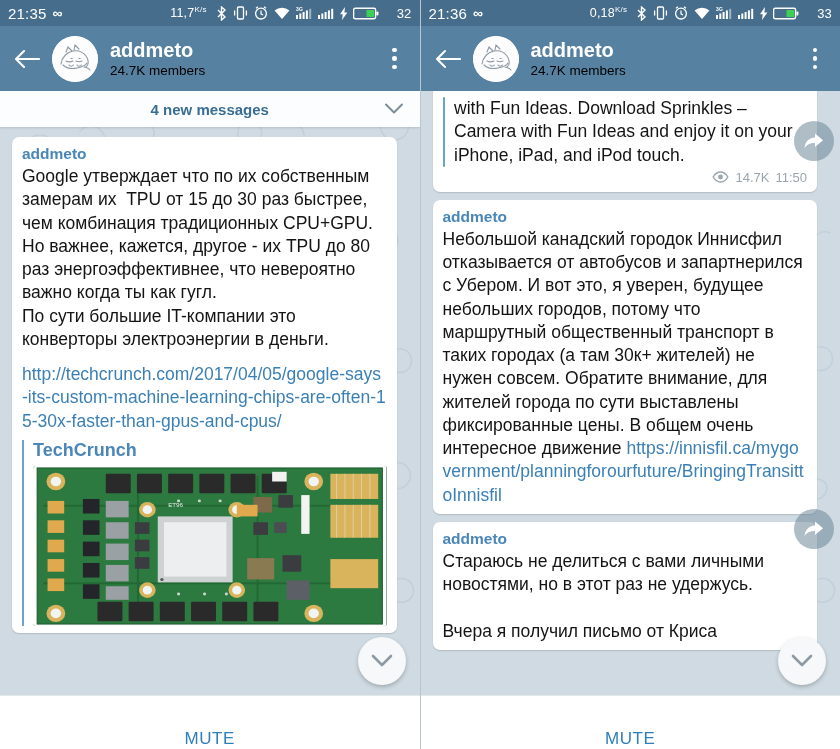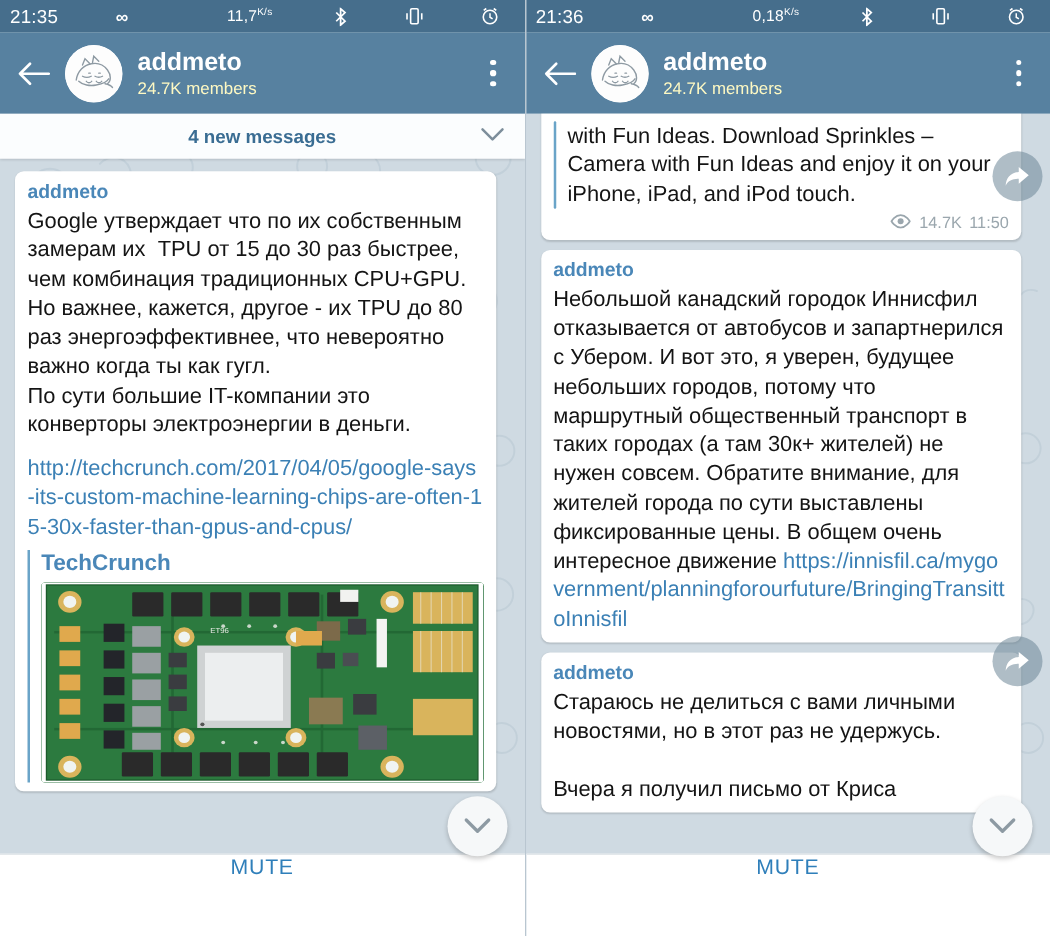--- a/index.html
+++ b/index.html
@@ -13,21 +13,20 @@
   .screen{position:relative;width:840px;height:749px;display:flex;}
   .pane{position:relative;width:420px;height:749px;overflow:hidden;background:#cfdae2;}
   .pane.left{border-right:1px solid #b9c6d0;}
 
   
   .statusbar{
     height:26px;background:#466e8c;color:#fff;
     display:flex;align-items:center;padding:0 8px;
     font-size:14px;font-weight:bold;box-sizing:border-box;
     letter-spacing:.2px;
-    gap:40px;
   }
   .sb-time{font-size:15px;font-weight:normal;}
   .sb-inf{margin-left:6px;font-size:14px;letter-spacing:-1px;}
   .sb-spacer{flex:1;}
   .sb-net{font-size:12.5px;font-weight:normal;margin-right:6px;white-space:nowrap;}
   .sb-net sup{font-size:8px;}
   .sb-ico{margin:0 3px;display:inline-flex;align-items:center;}
   .sb-batt{display:flex;align-items:center;margin-left:2px;}
   .sb-pct{font-size:13px;margin-left:18px;font-weight:normal;}
 
@@ -37,21 +36,21 @@
     padding:0 10px;box-sizing:border-box;color:#fff;
   }
   .back-arrow{width:34px;height:34px;flex:0 0 34px;display:flex;align-items:center;justify-content:center;cursor:pointer;}
   .avatar{
     width:46px;height:46px;border-radius:50%;background:#fdfdfd;
     margin:0 12px 0 8px;flex:0 0 46px;overflow:hidden;position:relative;
     display:flex;align-items:center;justify-content:center;
   }
   .titlewrap{flex:1;min-width:0;line-height:1.12;}
   .chat-title{font-size:20px;font-weight:bold;color:#fff;white-space:nowrap;overflow:hidden;text-overflow:ellipsis;}
-  .chat-sub{font-size:13.5px;color:#fef9c3;margin-top:2px;}
+  .chat-sub{font-size:13.5px;color:#000000;margin-top:2px;}
   .dots{width:30px;flex:0 0 30px;display:flex;flex-direction:column;align-items:center;justify-content:center;gap:4px;cursor:pointer;}
   .dots i{width:4.5px;height:4.5px;border-radius:50%;background:#fff;display:block;}
 
   
   .chatbody{
     position:absolute;left:0;right:0;top:91px;bottom:54px;
     overflow:hidden;background:#cfdae2;
   }
   .doodles{position:absolute;inset:0;opacity:.55;pointer-events:none;}
 
@@ -94,22 +93,22 @@
   }
   .fab.down{right:14px;bottom:10px;}
   .share{
     position:absolute;right:6px;width:40px;height:40px;border-radius:50%;
     background:rgba(110,135,152,.55);display:flex;align-items:center;justify-content:center;
     cursor:pointer;z-index:5;
   }
 
   
   .mutebar{
-    position:absolute;left:0;right:0;bottom:0;height:66px;background:#fff;
-    display:flex;align-items:flex-start;justify-content:center;
+    position:absolute;left:0;right:0;bottom:0;height:54px;background:#fff;
+    display:flex;align-items:flex-end;justify-content:center;
     color:#2f7fba;font-size:17px;letter-spacing:.6px;cursor:pointer;
     border-top:1px solid #e3e8eb;box-sizing:border-box;
   }
 </style>
 </head>
 <body>
 
 <div class="screen">
 
   <div class="pane left">

